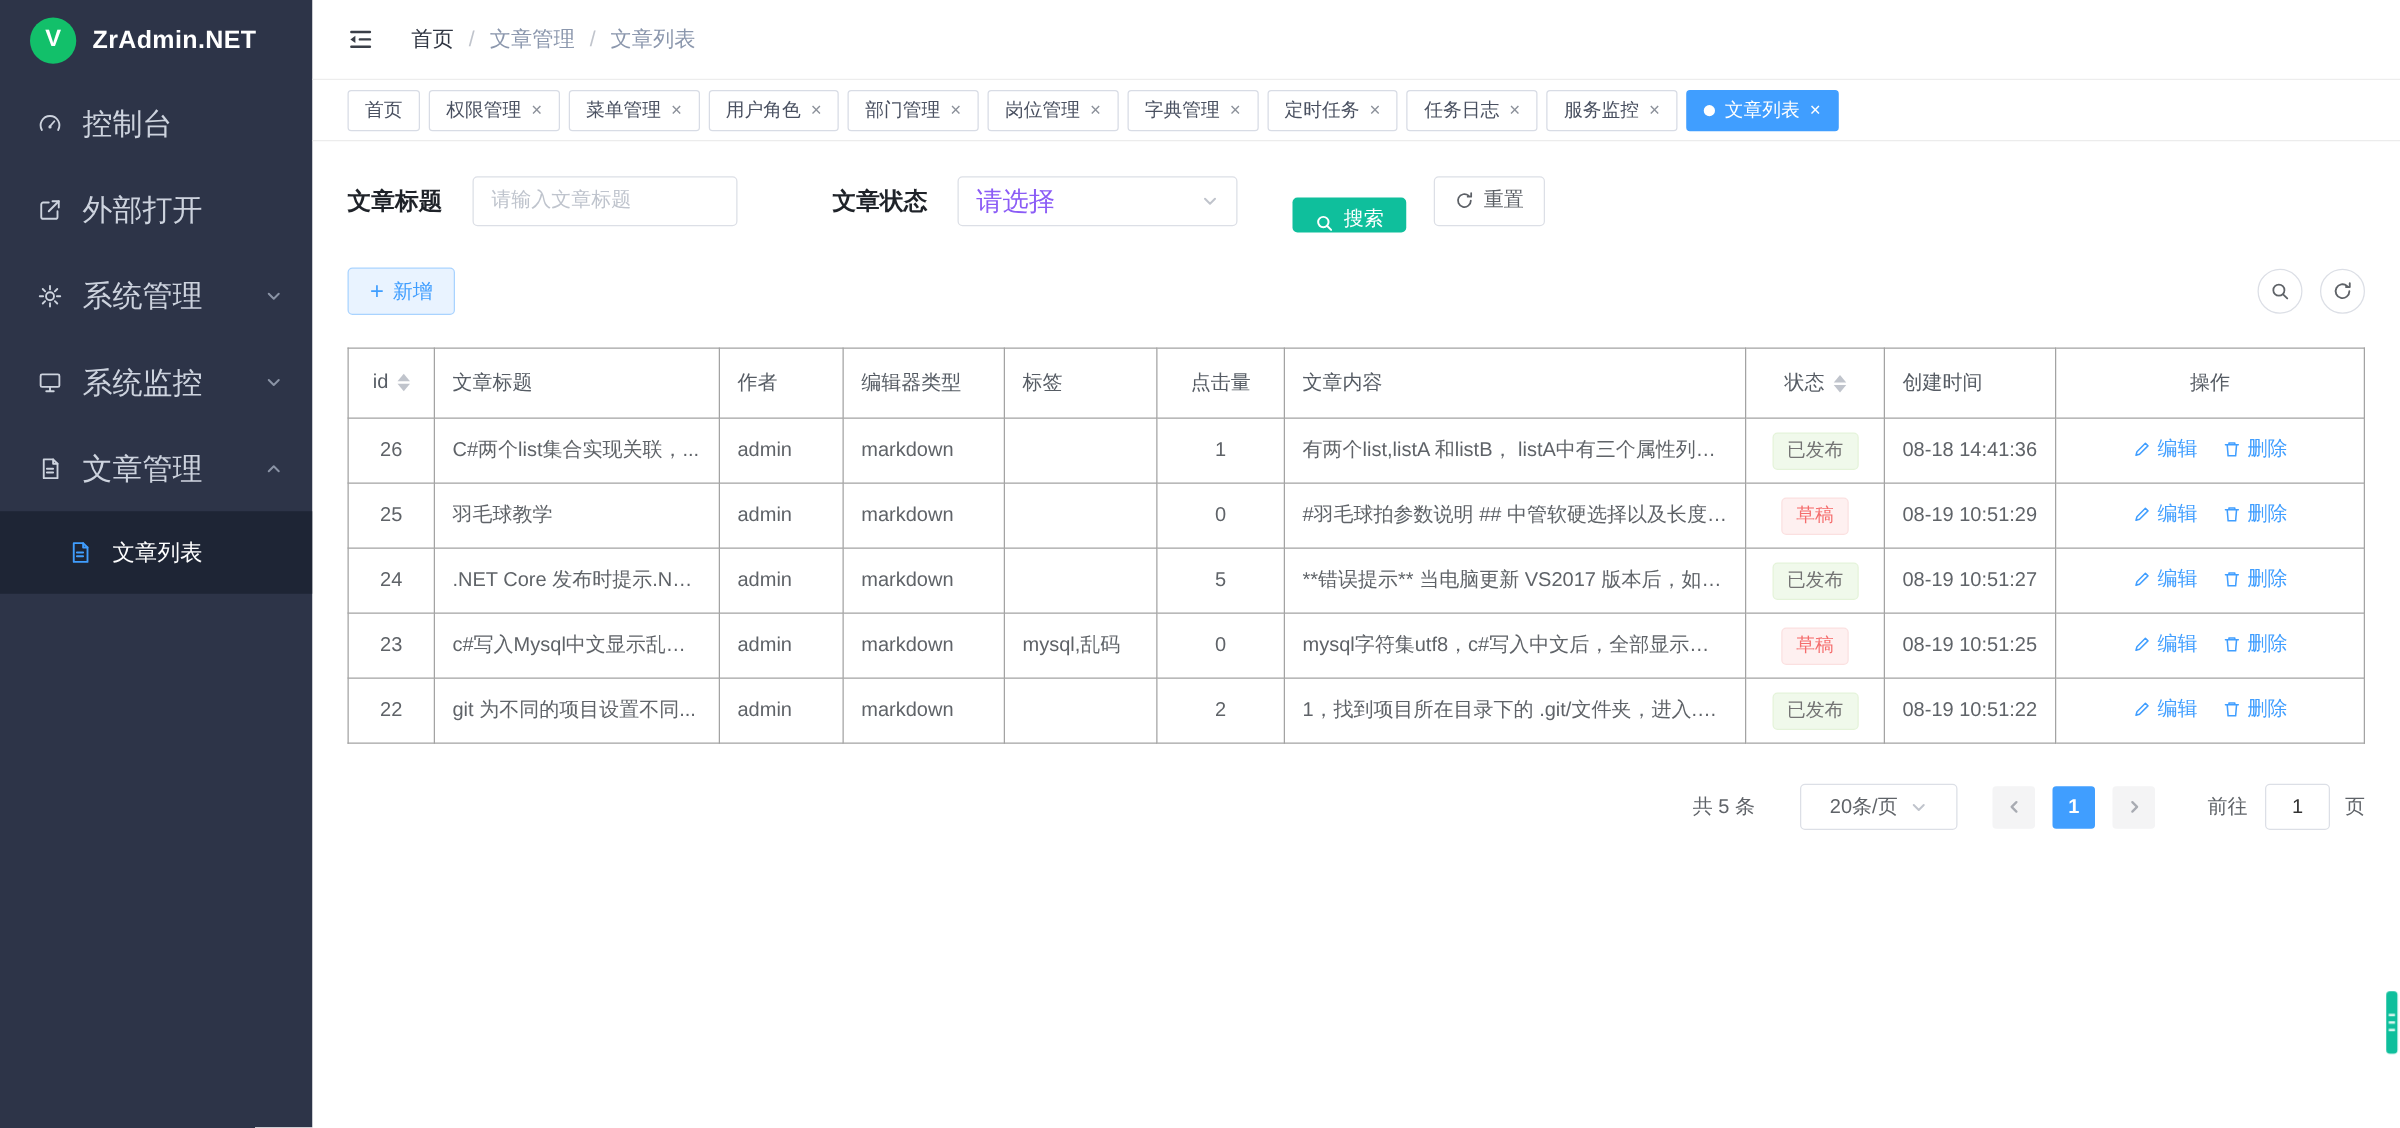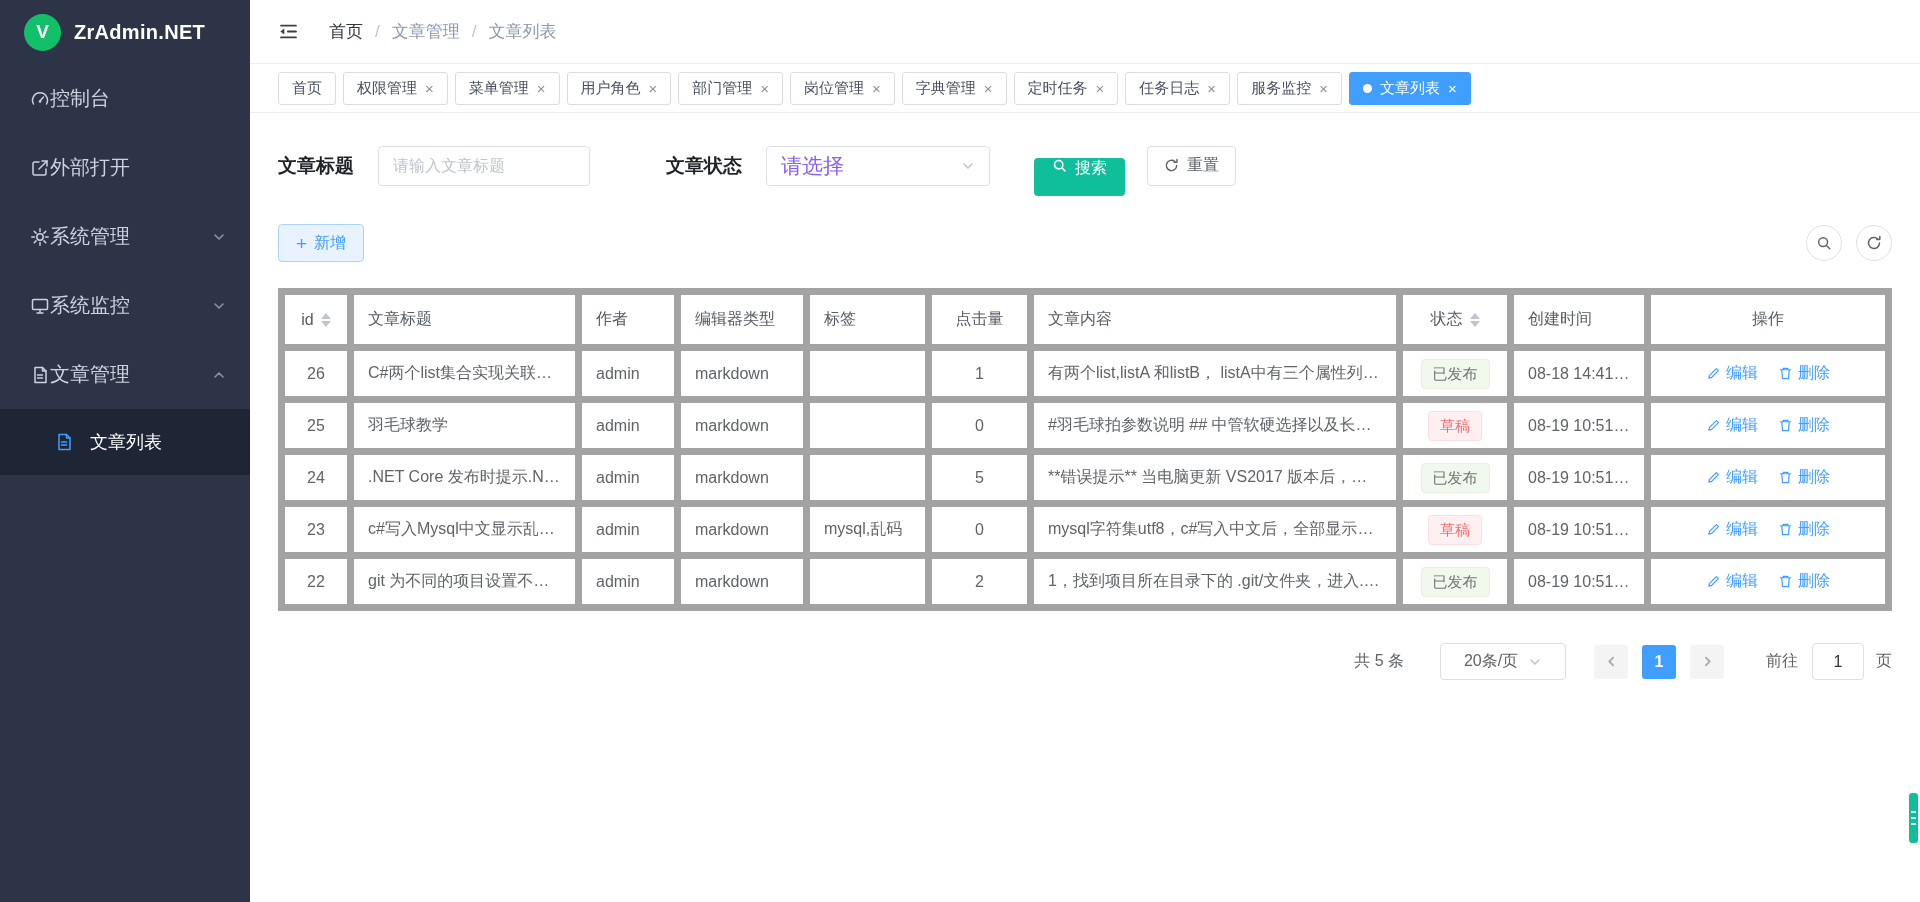--- a/index.html
+++ b/index.html
@@ -8,21 +8,21 @@
   button { font-family:inherit; }
 
   .app { display:flex; width:1920px; height:902px; }
 
   
   .sidebar { width:250px; flex-shrink:0; background:#2d3448; color:#cdd3de; display:flex; flex-direction:column; }
   .logo { height:64px; display:flex; align-items:center; gap:13px; padding-left:24px; }
   .logo-circle { width:37px; height:37px; border-radius:50%; background:#12c06a; color:#fff; font-weight:700; font-size:19px; display:flex; align-items:center; justify-content:center; }
   .logo-title { color:#fff; font-weight:700; font-size:20px; letter-spacing:.3px; }
   .menu { flex:1; }
-  .menu-item { height:69px; display:flex; align-items:center; padding:0 24px 0 30px; font-size:20px; cursor:pointer; }
+  .menu-item { height:69px; display:flex; align-items:center; gap:16px; padding:0 24px 0 30px; font-size:24px; cursor:pointer; }
   .submenu-item { height:66px; display:flex; align-items:center; gap:16px; padding-left:54px; font-size:18px; cursor:pointer; }
   .submenu-item.active { background:#1e2535; color:#fff; }
   .submenu-item.active .m-icon { color:#409eff; }
   .m-icon { width:20px; height:20px; display:inline-flex; flex-shrink:0; }
   .m-icon svg { width:20px; height:20px; }
   .chev { margin-left:auto; width:14px; height:14px; color:#8a93a5; display:inline-flex; }
   .chev svg { width:14px; height:14px; }
   .chev-up svg { transform:rotate(180deg); }
 
   
@@ -57,35 +57,35 @@
 
   .filters { display:flex; align-items:center; margin-top:22px; }
   .f-label { font-size:19px; font-weight:700; color:#1f2329; margin-right:24px; white-space:nowrap; }
   .f-label.status { margin-left:76px; }
   .f-input { width:212px; height:40px; border:1px solid #dcdfe6; border-radius:4px; padding:0 14px; font-size:16px; color:#333; outline:none; font-family:inherit; }
   .f-input::placeholder { color:#bfc4cd; }
   .f-select { width:224px; height:40px; border:1px solid #dcdfe6; border-radius:4px; display:flex; align-items:center; justify-content:space-between; padding:0 14px; cursor:pointer; background:#fff; }
   .f-placeholder { color:#8b5cf6; font-size:21px; }
   .chev-icon { color:#c0c4cc; display:inline-flex; }
   .chev-icon svg { width:14px; height:14px; }
-  .btn-search { margin-left:44px; height:38px; padding:0 18px; background:#0fbf9c; border:none; border-radius:4px; color:#fff; font-size:16px; display:flex; align-items:flex-start; gap:8px; cursor:pointer;margin-top:23px; }
+  .btn-search { margin-left:44px; height:28px; padding:0 18px; background:#0fbf9c; border:none; border-radius:4px; color:#fff; font-size:16px; display:flex; align-items:flex-end; gap:8px; cursor:pointer;margin-top:23px; }
   .btn-search svg { width:15px; height:15px; }
   .btn-reset { margin-left:22px; height:40px; padding:0 16px; background:#fff; border:1px solid #dcdfe6; border-radius:4px; color:#5c6066; font-size:16px; display:flex; align-items:center; gap:8px; cursor:pointer; }
   .btn-reset svg { width:15px; height:15px; }
 
   .toolbar { display:flex; align-items:center; justify-content:space-between; margin-top:28px; }
   .btn-add { height:38px; padding:0 17px; background:#e9f3ff; border:1px solid #a9d3ff; border-radius:4px; color:#409eff; font-size:16px; display:flex; align-items:center; gap:7px; cursor:pointer; }
   .plus { font-size:19px; line-height:1; font-weight:400; }
   .toolbar-right { display:flex; gap:14px; }
   .circle-btn { width:36px; height:36px; border-radius:50%; border:1px solid #dcdfe6; background:#fff; color:#5f6368; display:flex; align-items:center; justify-content:center; cursor:pointer; }
   .circle-btn svg { width:16px; height:16px; }
 
   .grid-wrap { margin-top:26px; }
   table { width:100%; border-collapse:collapse; table-layout:fixed; }
-  th,td { border:7px solid #a3a3a3; font-size:16px; color:#5f6368; padding:0 14px; height:52px; overflow:hidden; white-space:nowrap; text-overflow:ellipsis; text-align:left; font-weight:400; }
+  th,td { border:1px solid #a3a3a3; font-size:16px; color:#5f6368; padding:0 14px; height:52px; overflow:hidden; white-space:nowrap; text-overflow:ellipsis; text-align:left; font-weight:400; }
   th { height:56px; color:#565c64; }
   th.center, td.center { text-align:center; }
   .th-wrap { display:inline-flex; align-items:center; gap:7px; vertical-align:middle; }
   .sort { display:inline-flex; flex-direction:column; gap:2px; cursor:pointer; }
   .sort i { width:0; height:0; border-left:5px solid transparent; border-right:5px solid transparent; display:block; }
   .sort .up { border-bottom:6px solid #c0c4cc; }
   .sort .down { border-top:6px solid #c0c4cc; }
   .badge { display:inline-block; padding:5px 11px; border-radius:4px; font-size:15px; line-height:1.2; }
   .badge.published { color:#737373; background:#f0f9eb; border:1px solid #e4f3d9; }
   .badge.draft { color:#f56c6c; background:#fef0f0; border:1px solid #fbe0e0; }

